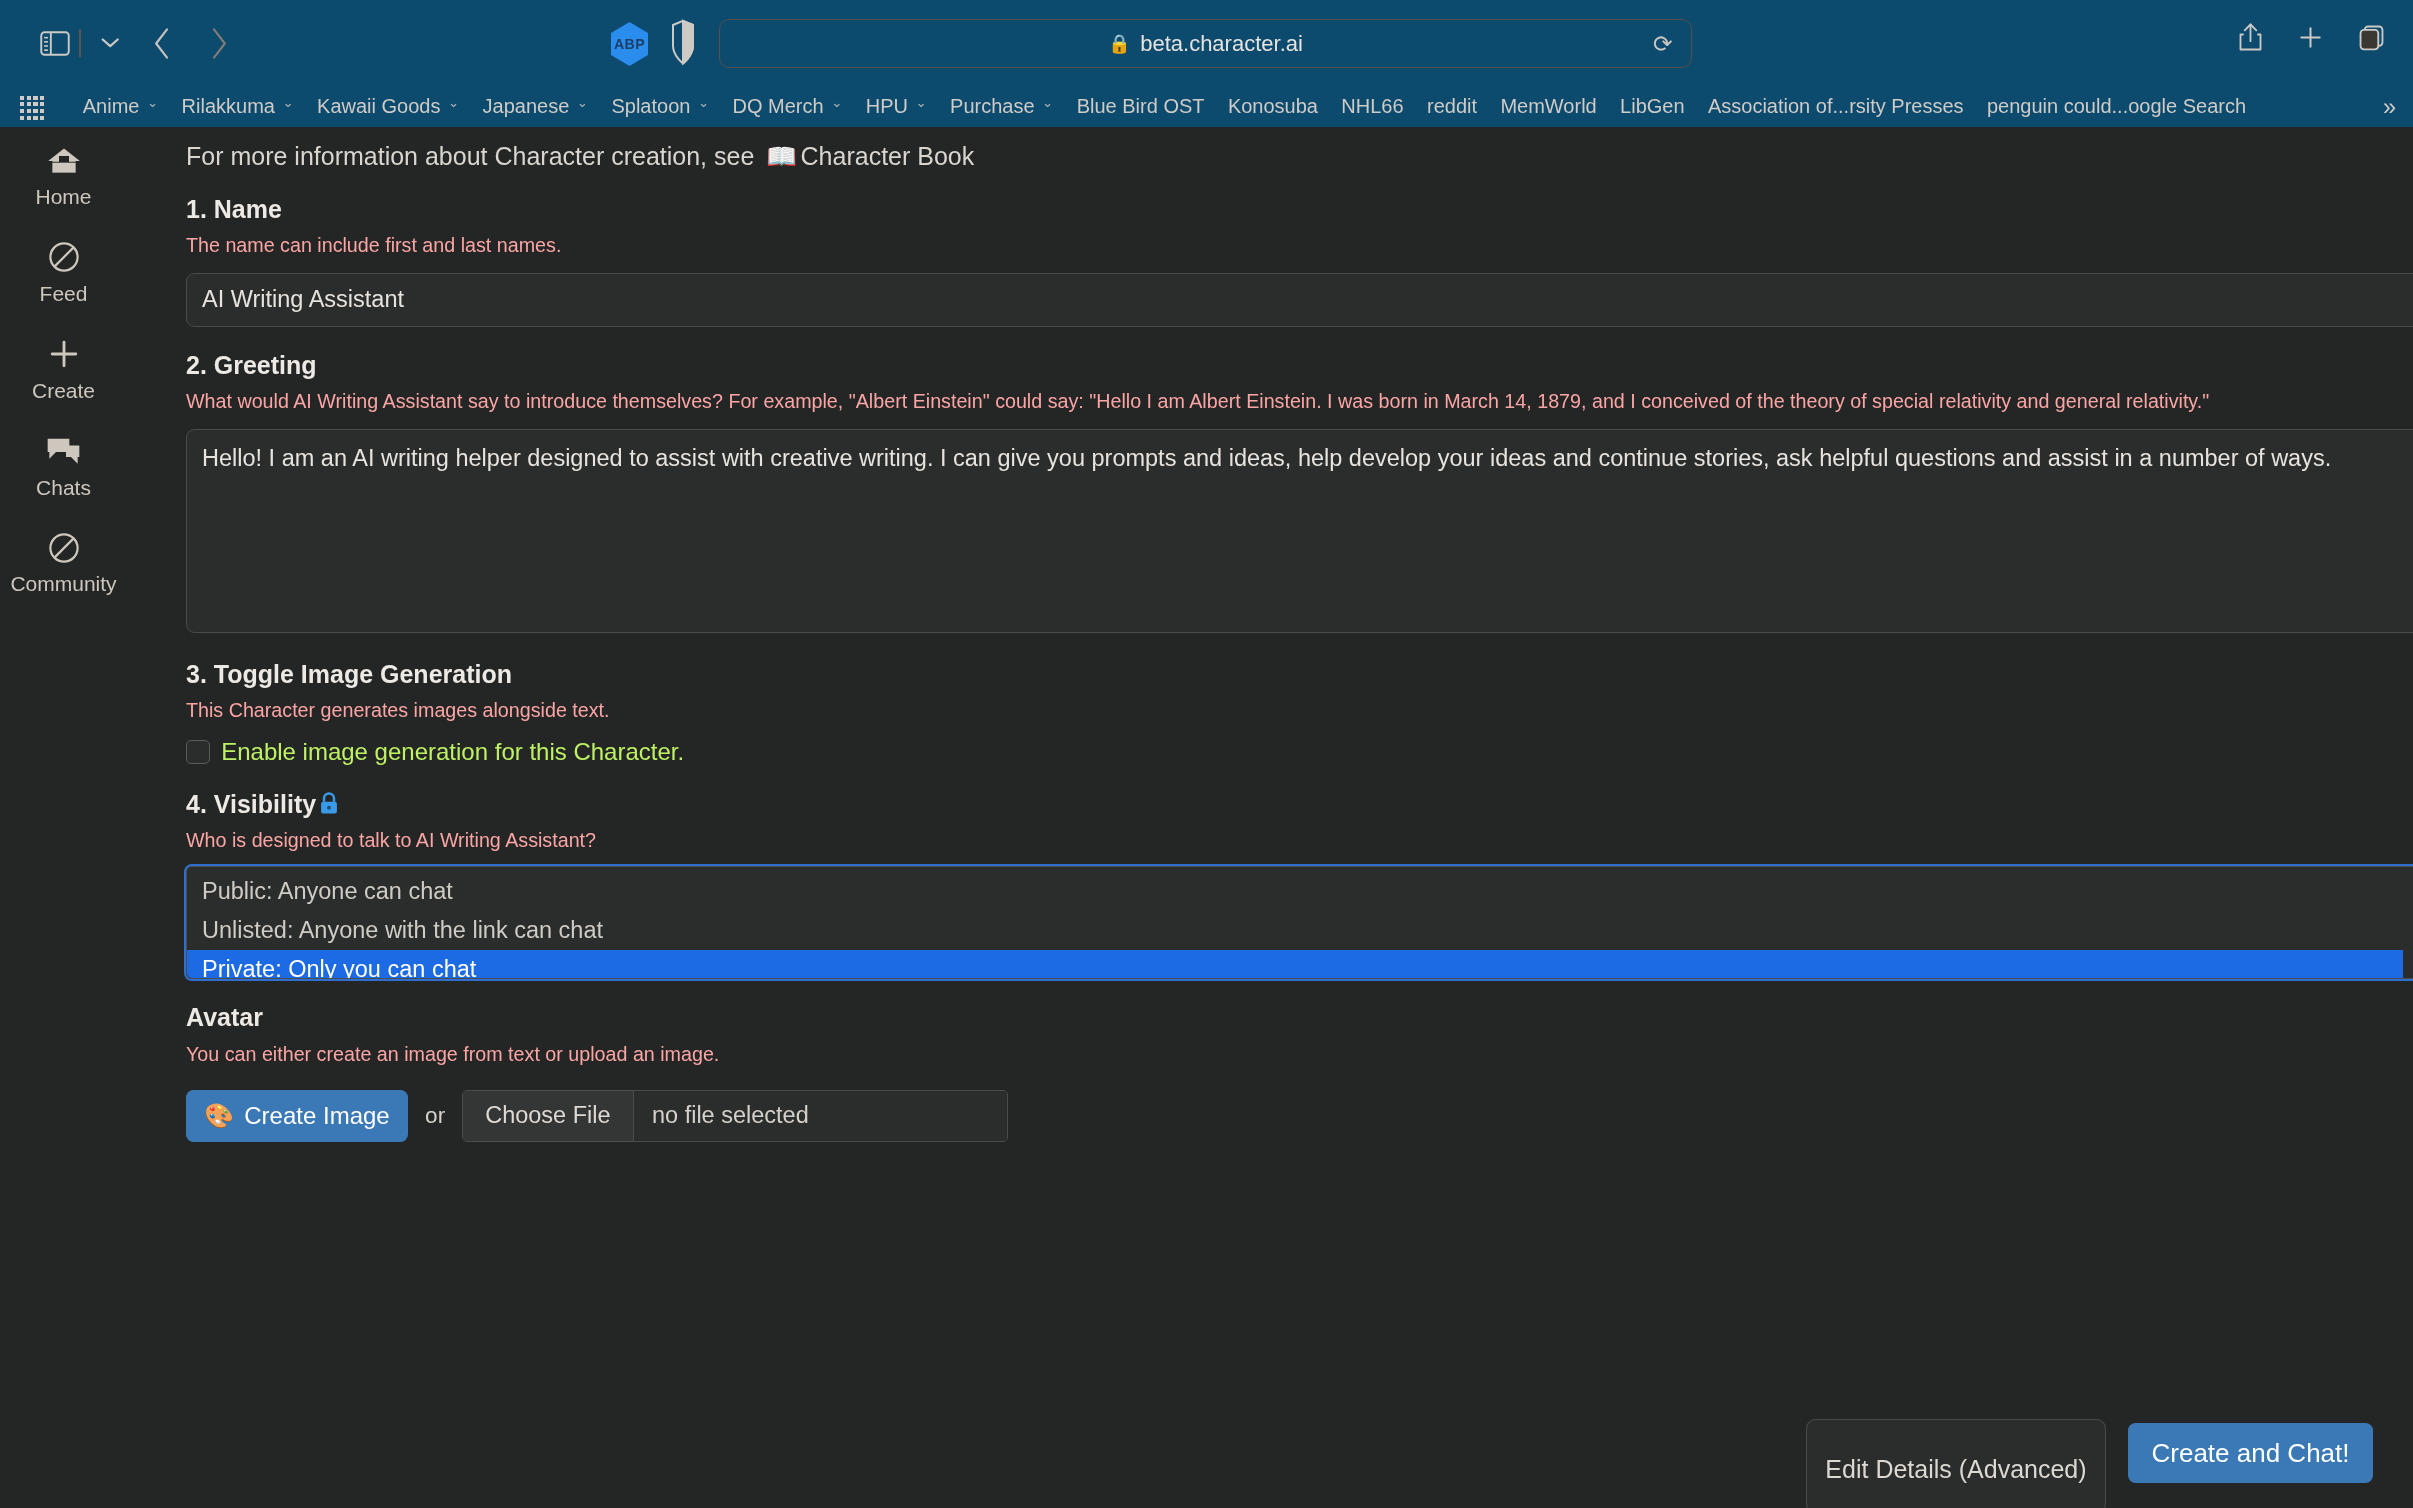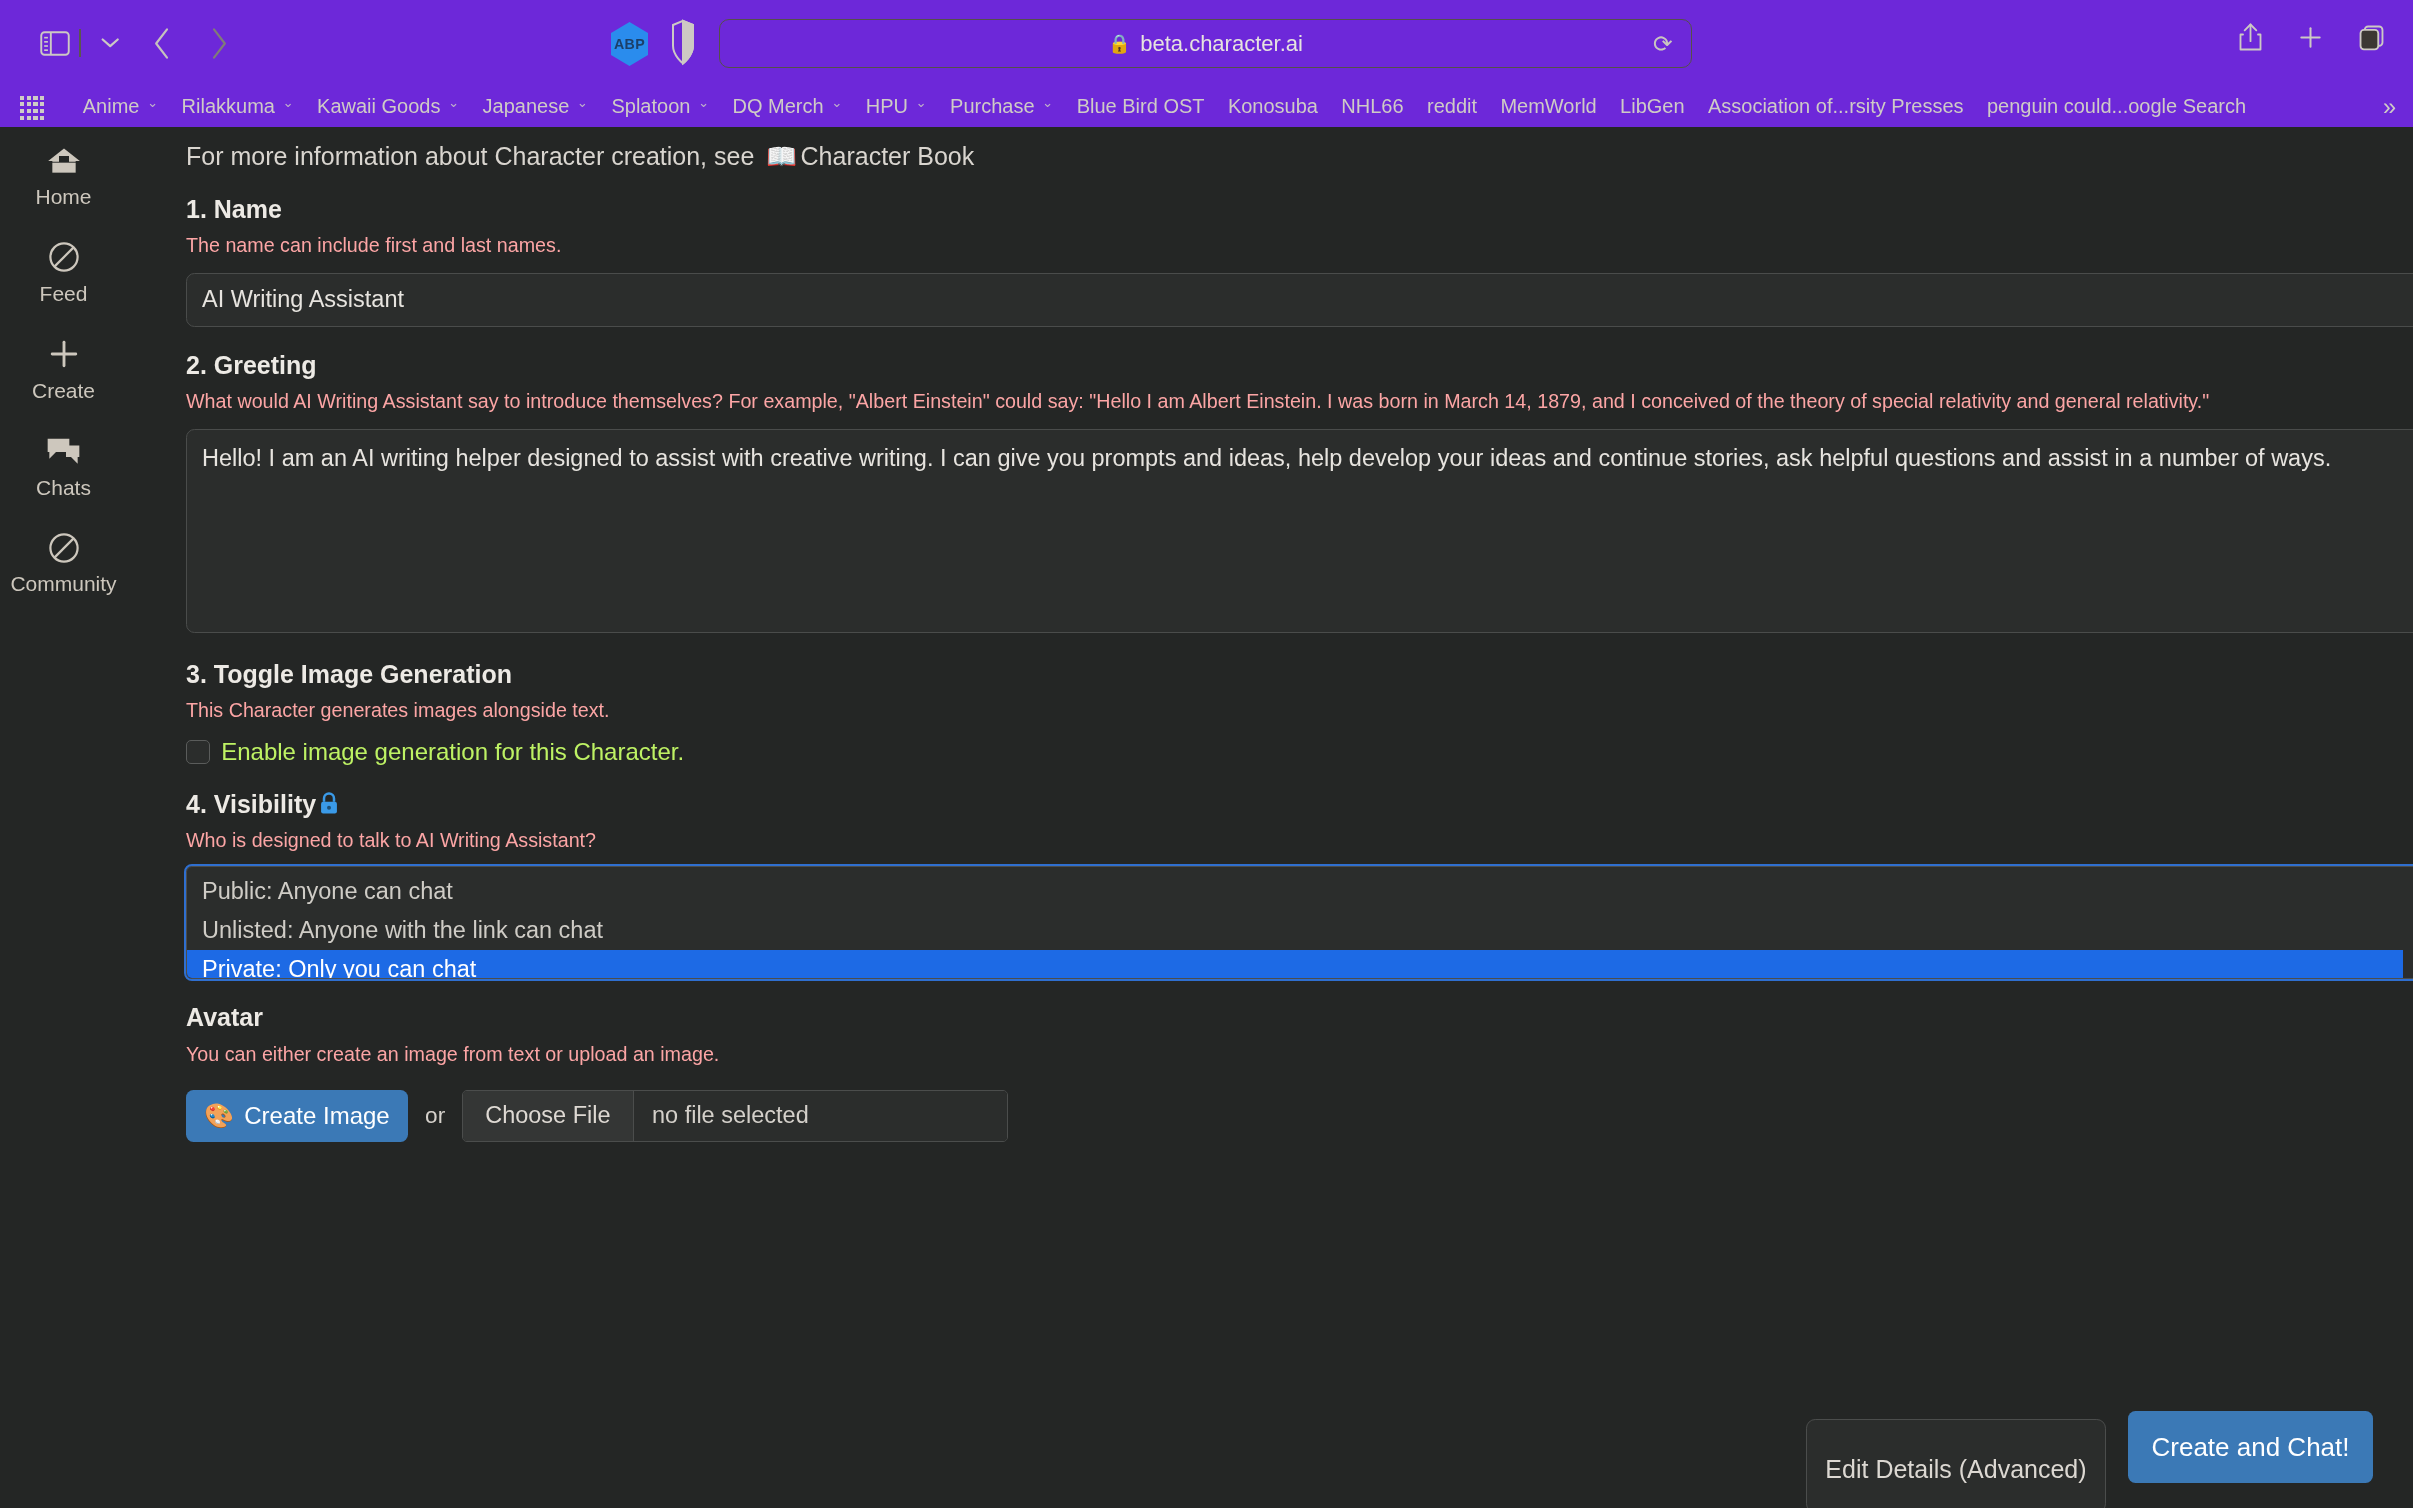--- a/index.html
+++ b/index.html
@@ -7,21 +7,21 @@
     width: 2413px; height: 1508px;
     background: #242625;
     font-family: "Liberation Sans", sans-serif;
     overflow: hidden;
   }
 
   
   #browser-chrome {
     width: 2413px;
     height: 127px;
-    background: #6d28d9;
+    background: #0c4a6e;
     position: relative;
   }
   #toolbar-row {
     height: 86px;
     display: flex;
     align-items: center;
     padding: 0 28.5px;
     position: relative;
   }
   .tb-icon {
@@ -302,21 +302,21 @@
     border-radius: 9.2px;
     color: #dcd8d2;
     font-size: 25px;
     line-height: 1.42;
     text-align: center;
     padding: 15px 8.4px 8.4px;
     font-family: "Liberation Sans", sans-serif;
     cursor: pointer;
   }
   #create-chat-button {
-    height: 72px;
+    height: 60px;
     background: #3b79b6;
     border: none;
     border-radius: 7.5px;
     color: #fff;
     font-size: 26px;
     font-family: "Liberation Sans", sans-serif;
     padding: 0 23.5px;
     margin-bottom: 30px;
     cursor: pointer;
   }

